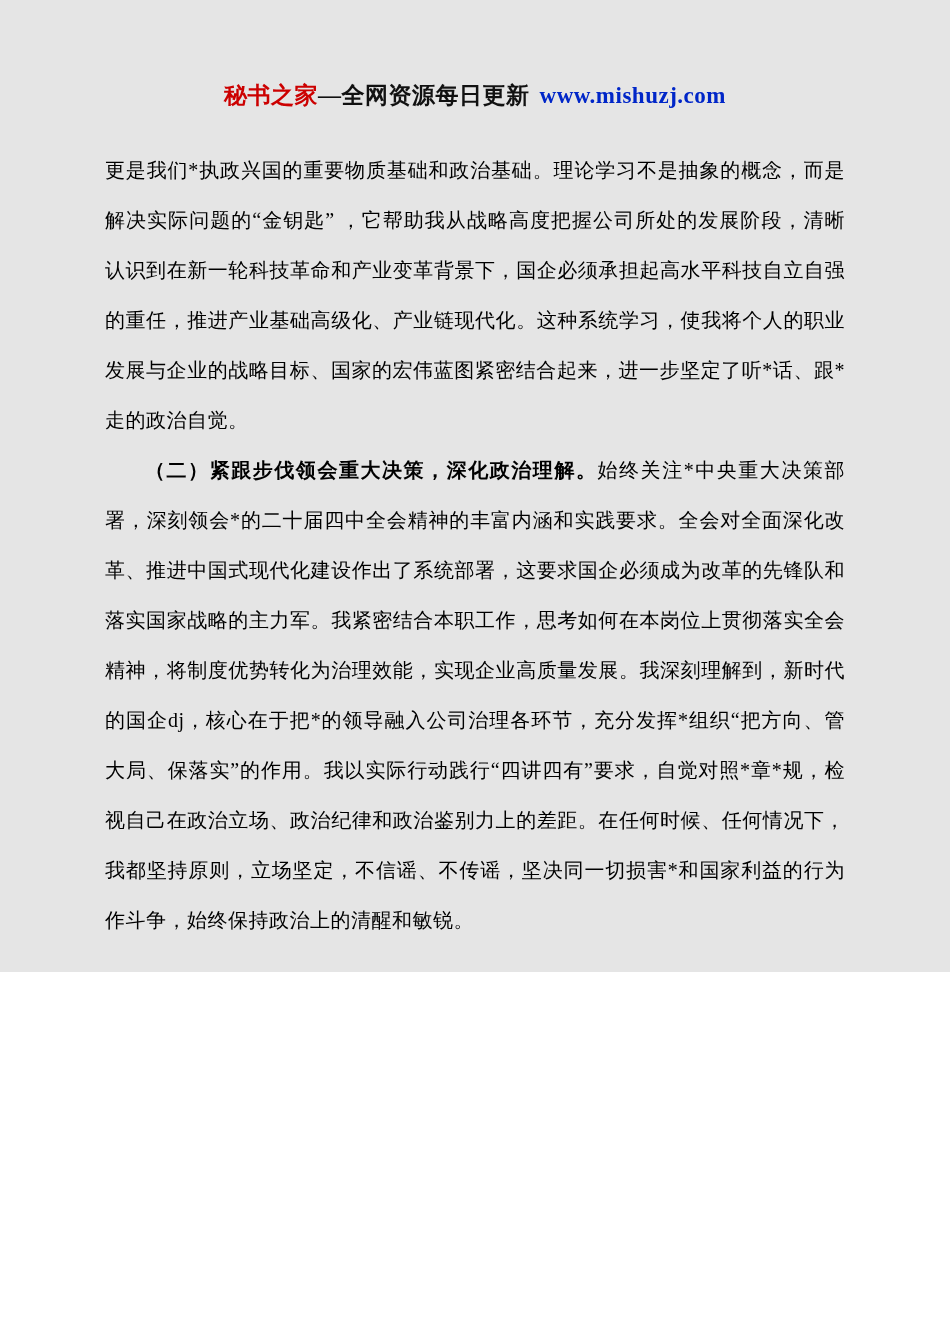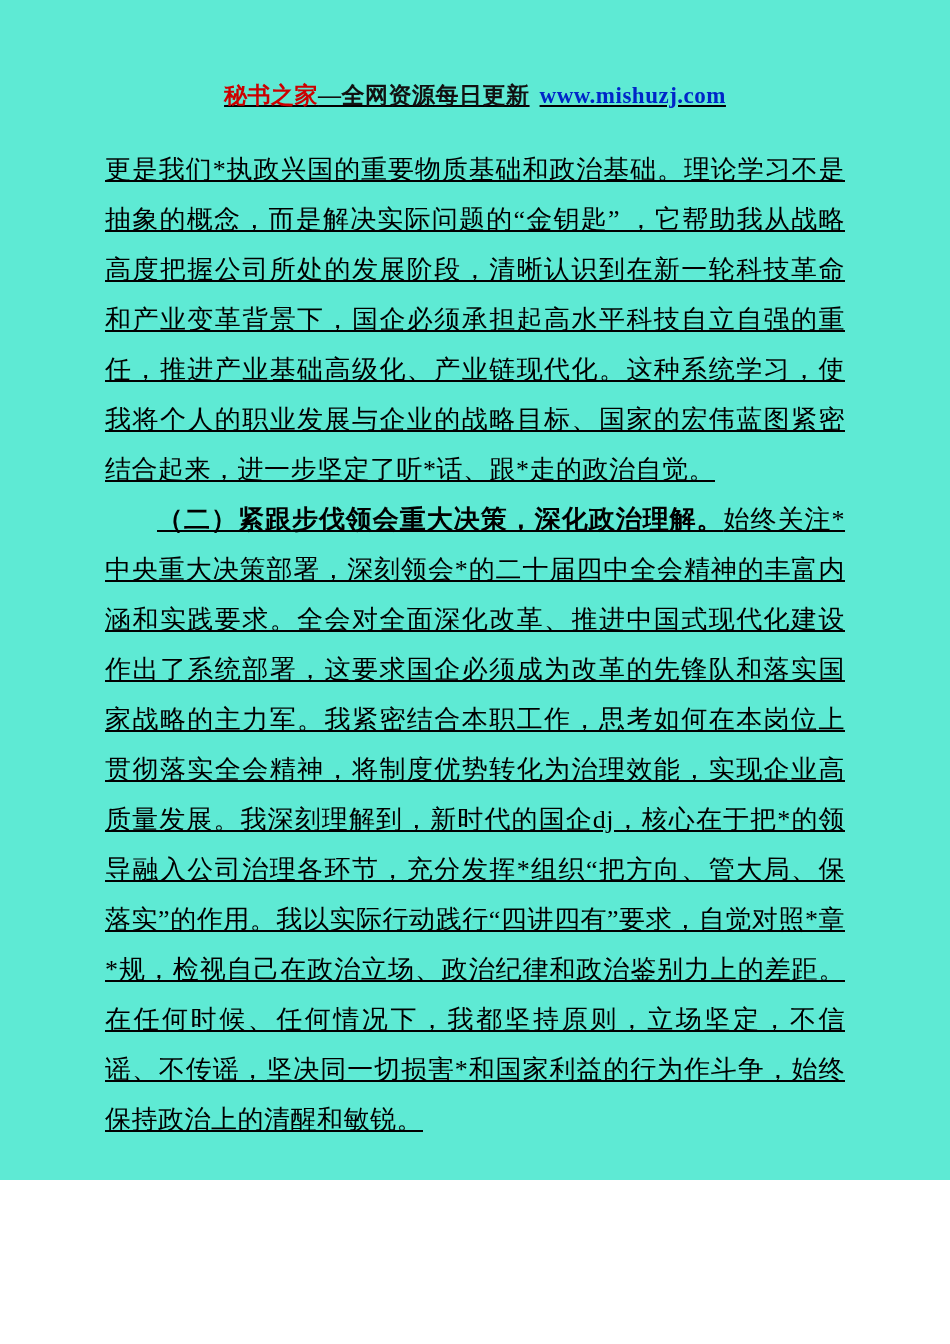--- a/index.html
+++ b/index.html
@@ -9,39 +9,38 @@
   }
   body {
     width: 950px;
     height: 1344px;
     font-family: "Liberation Serif", "DejaVu Serif", serif;
     color: #000000;
   }
   .page {
     box-sizing: border-box;
     width: 950px;
-    height: 1180px;
+    height: 972px;
     padding: 80px 105px 0 105px;
     overflow: hidden;
-    background: #5eead4;
-    text-decoration: underline;
+    background: #e5e5e5;
   }
   .doc-header {
     text-align: center;
     font-size: 23px;
     font-weight: bold;
     white-space: nowrap;
     margin: 0 0 34px 0;
     letter-spacing: 0.5px;
   }
   .brand   { color: #cc0000; }
   .tagline { color: #111111; }
   .url     { color: #0026c8; text-decoration: none; cursor: pointer; margin-left: 10px; }
   .doc-body {
-    font-size: 26px;
+    font-size: 20px;
     line-height: 50px;
     text-align: justify;
     letter-spacing: 0.5px;
   }
   p.para { margin: 0; }
   p.para.indent { text-indent: 2em; }
   p.para.heading { font-weight: bold; margin-top: 12px; }
   p.para strong { font-weight: bold; }
 </style>
 </head>

